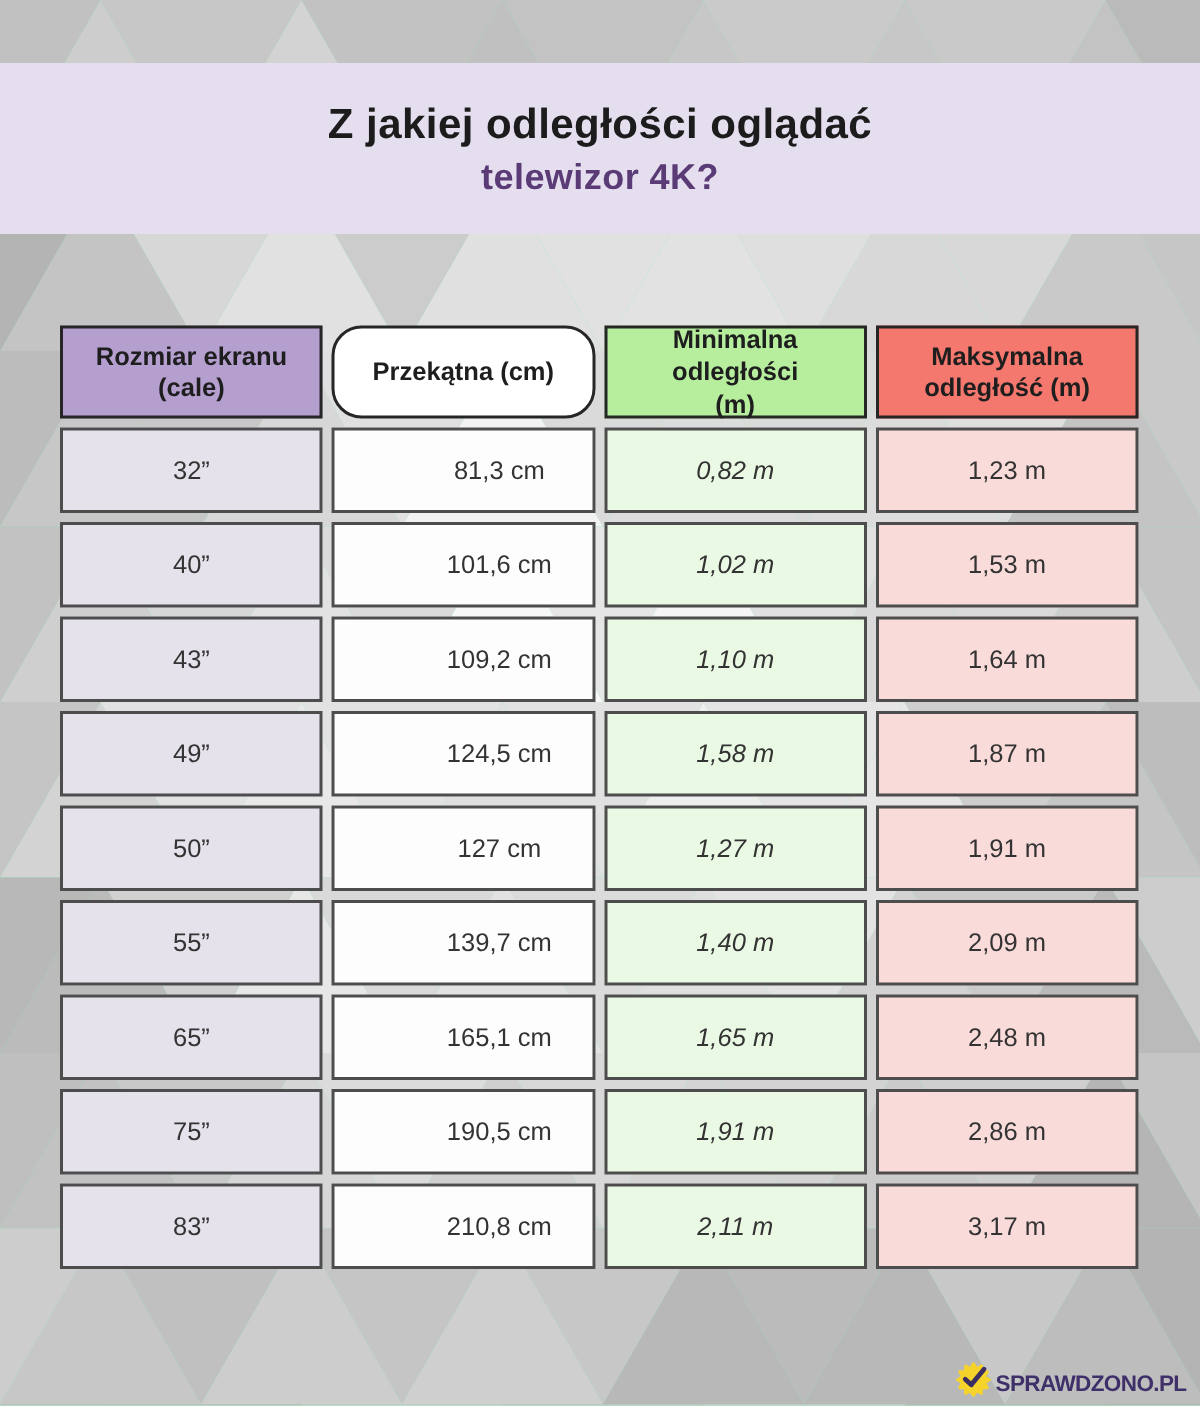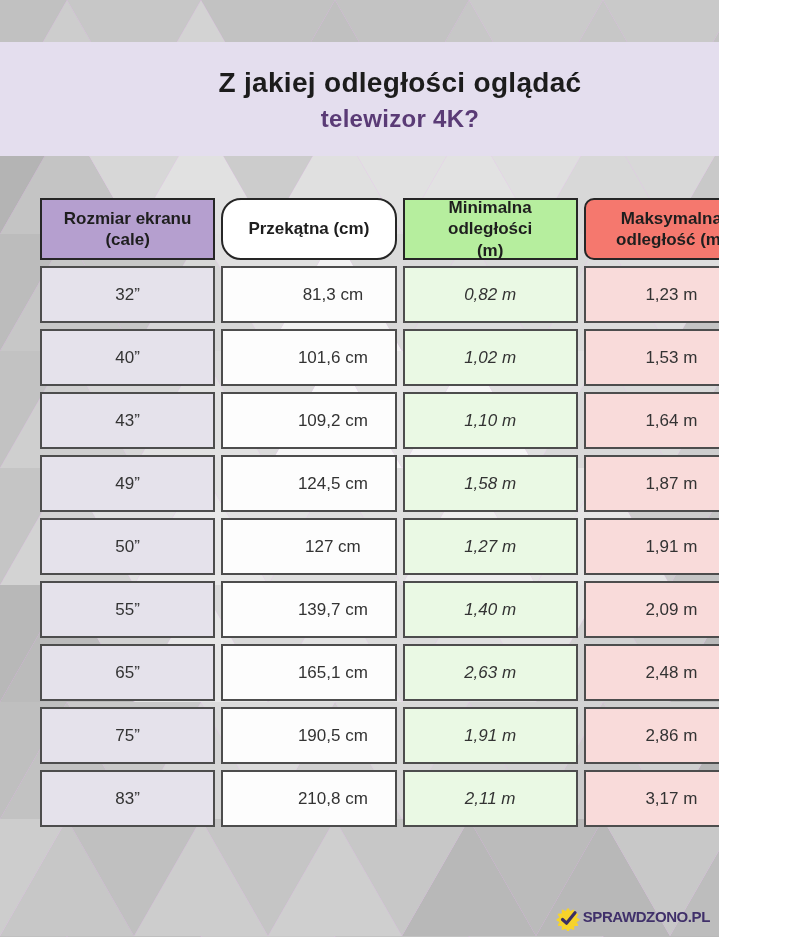--- a/index.html
+++ b/index.html
@@ -1,53 +1,53 @@
 <!DOCTYPE html>
 <html style="--banner-bg: #e4deee; --title-accent: #5a3b76; --header-screen-bg: #b59fcf; --header-diagonal-bg: #ffffff; --header-min-bg: #b6ee9e; --header-max-bg: #f5786e; --cell-screen-bg: #e5e2eb; --cell-diagonal-bg: #fdfdfd; --cell-min-bg: #eaf9e4; --cell-max-bg: #f9dbda; --brand-purple: #40306a; --brand-yellow: #f6d32b; --brand-check: #3b2e63;"><head>
 <meta charset="utf-8">
 <style>
   html,body{margin:0;padding:0;}
   body{font-family:"Liberation Sans","DejaVu Sans",sans-serif;}
-  .canvas{position:relative;width:719px;height:937px;overflow:hidden;background:#f0abfc;}
+  .canvas{position:relative;width:800px;height:937px;overflow:hidden;background:#86efac;}
   .bg-pattern{position:absolute;left:0;top:0;width:800px;height:937px;z-index:0;}
 
   .title-banner{
     position:absolute;left:0;top:42px;width:800px;height:114px;z-index:2;
     background:var(--banner-bg,#e4deee);
     display:flex;flex-direction:column;justify-content:center;align-items:center;
   }
   .title-line1{font-size:28px;font-weight:bold;color:#1c1c1c;letter-spacing:.3px;line-height:1.4;}
   .title-line2{font-size:24px;font-weight:bold;color:var(--title-accent,#5a3b76);letter-spacing:.3px;line-height:1.4;}
 
   .tv-table{
-    position:absolute;left:40px;top:198px;width:719px;z-index:2;
+    position:absolute;left:40px;top:217px;width:719px;z-index:2;
     display:grid;grid-template-columns:repeat(4,1fr);
     grid-template-rows:62px repeat(9,57px);gap:6px;
   }
   .cell{
     box-sizing:border-box;border:2px solid #4d4d4d;
     display:flex;align-items:center;justify-content:center;
     text-align:center;font-size:17px;color:#333;
   }
   .cell.header{
     border-color:#262626;font-weight:bold;color:#1e1e1e;
     white-space:pre-line;line-height:1.25;
   }
   .header.col-0{background:var(--header-screen-bg,#b59fcf);}
   .header.col-1{background:var(--header-diagonal-bg,#ffffff);border-radius:20px;}
   .header.col-2{background:var(--header-min-bg,#b6ee9e);}
-  .header.col-3{background:var(--header-max-bg,#f5786e);border-radius:10px;}
+  .header.col-3{background:var(--header-max-bg,#f5786e);}
   .data.col-0{background:var(--cell-screen-bg,#e5e2eb);}
   .data.col-1{background:var(--cell-diagonal-bg,#fdfdfd);padding-left:48px;}
   .data.col-2{background:var(--cell-min-bg,#eaf9e4);font-style:italic;}
   .data.col-3{background:var(--cell-max-bg,#f9dbda);}
 
   .brand{
     position:absolute;right:9px;bottom:6px;z-index:2;
-    display:flex;align-items:flex-start;gap:3px;
+    display:flex;align-items:flex-end;gap:3px;
   }
   .brand-badge{display:block;}
   .brand-text{
     font-weight:bold;font-size:15px;letter-spacing:-0.4px;
     color:var(--brand-purple,#40306a);
   }
 </style>
 </head>
 <body>
 
@@ -205,21 +205,21 @@
       <div class="cell data col-0">50”</div>
       <div class="cell data col-1">127 cm</div>
       <div class="cell data col-2">1,27 m</div>
       <div class="cell data col-3">1,91 m</div>
       <div class="cell data col-0">55”</div>
       <div class="cell data col-1">139,7 cm</div>
       <div class="cell data col-2">1,40 m</div>
       <div class="cell data col-3">2,09 m</div>
       <div class="cell data col-0">65”</div>
       <div class="cell data col-1">165,1 cm</div>
-      <div class="cell data col-2">2,63 m</div>
+      <div class="cell data col-2">1,65 m</div>
       <div class="cell data col-3">2,48 m</div>
       <div class="cell data col-0">75”</div>
       <div class="cell data col-1">190,5 cm</div>
       <div class="cell data col-2">1,91 m</div>
       <div class="cell data col-3">2,86 m</div>
       <div class="cell data col-0">83”</div>
       <div class="cell data col-1">210,8 cm</div>
       <div class="cell data col-2">2,11 m</div>
       <div class="cell data col-3">3,17 m</div>
     </div>

